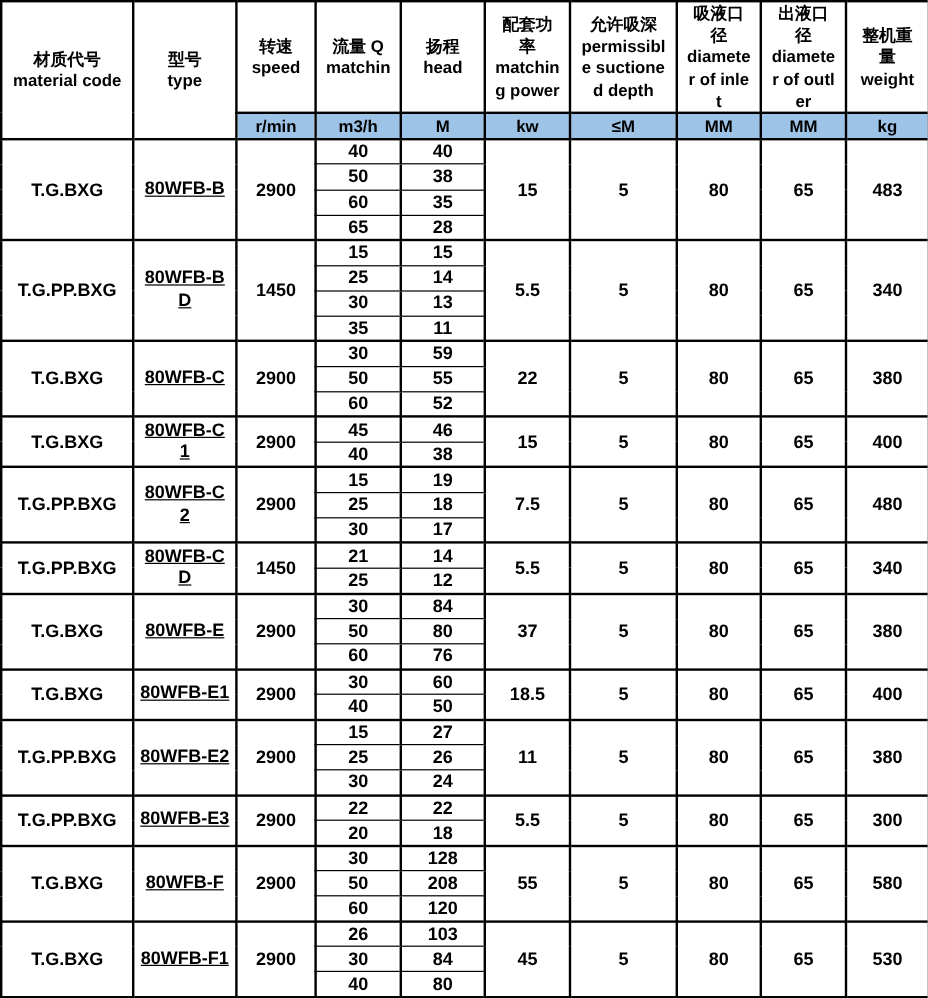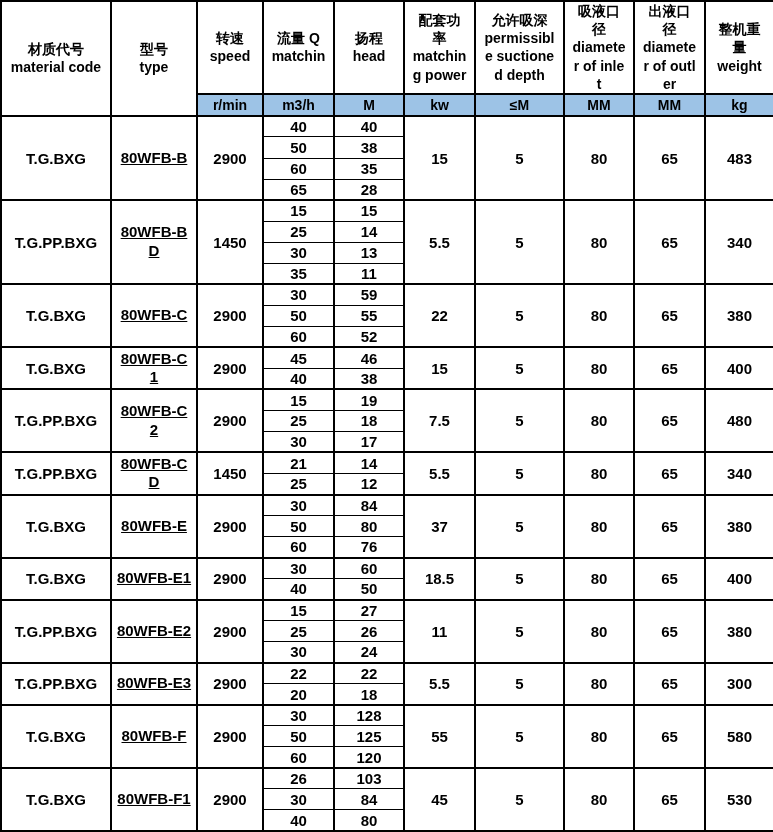--- a/index.html
+++ b/index.html
@@ -312,21 +312,21 @@
         <td class="flowcell first-sub">30</td>
         <td class="flowcell first-sub">128</td>
         <td rowspan="3">55</td>
         <td rowspan="3">5</td>
         <td rowspan="3">80</td>
         <td rowspan="3">65</td>
         <td rowspan="3">580</td>
       </tr>
       <tr>
         <td class="flowcell">50</td>
-        <td class="flowcell">125</td>
+        <td class="flowcell">208</td>
       </tr>
       <tr>
         <td class="flowcell last-sub">60</td>
         <td class="flowcell last-sub">120</td>
       </tr>
       <tr>
         <td rowspan="3">T.G.BXG</td>
         <td rowspan="3" class="type-cell">80WFB-F1</td>
         <td rowspan="3">2900</td>
         <td class="flowcell first-sub">26</td>

